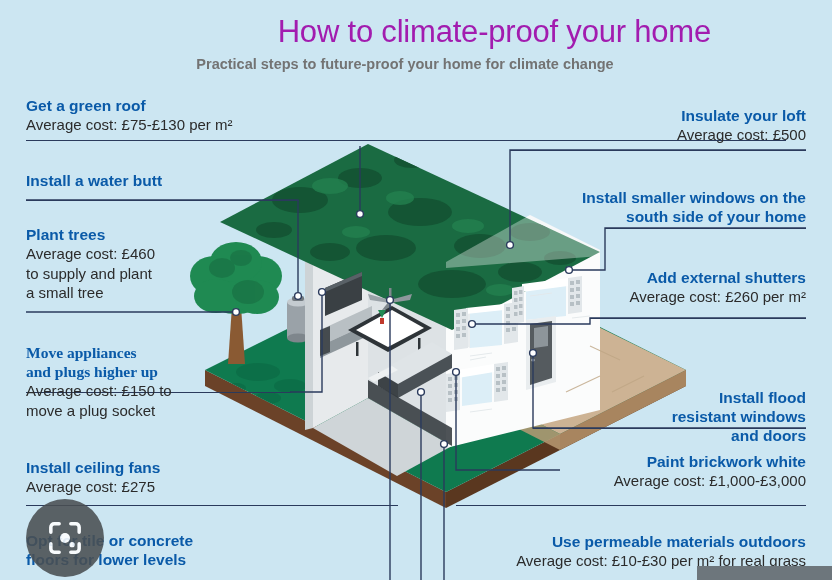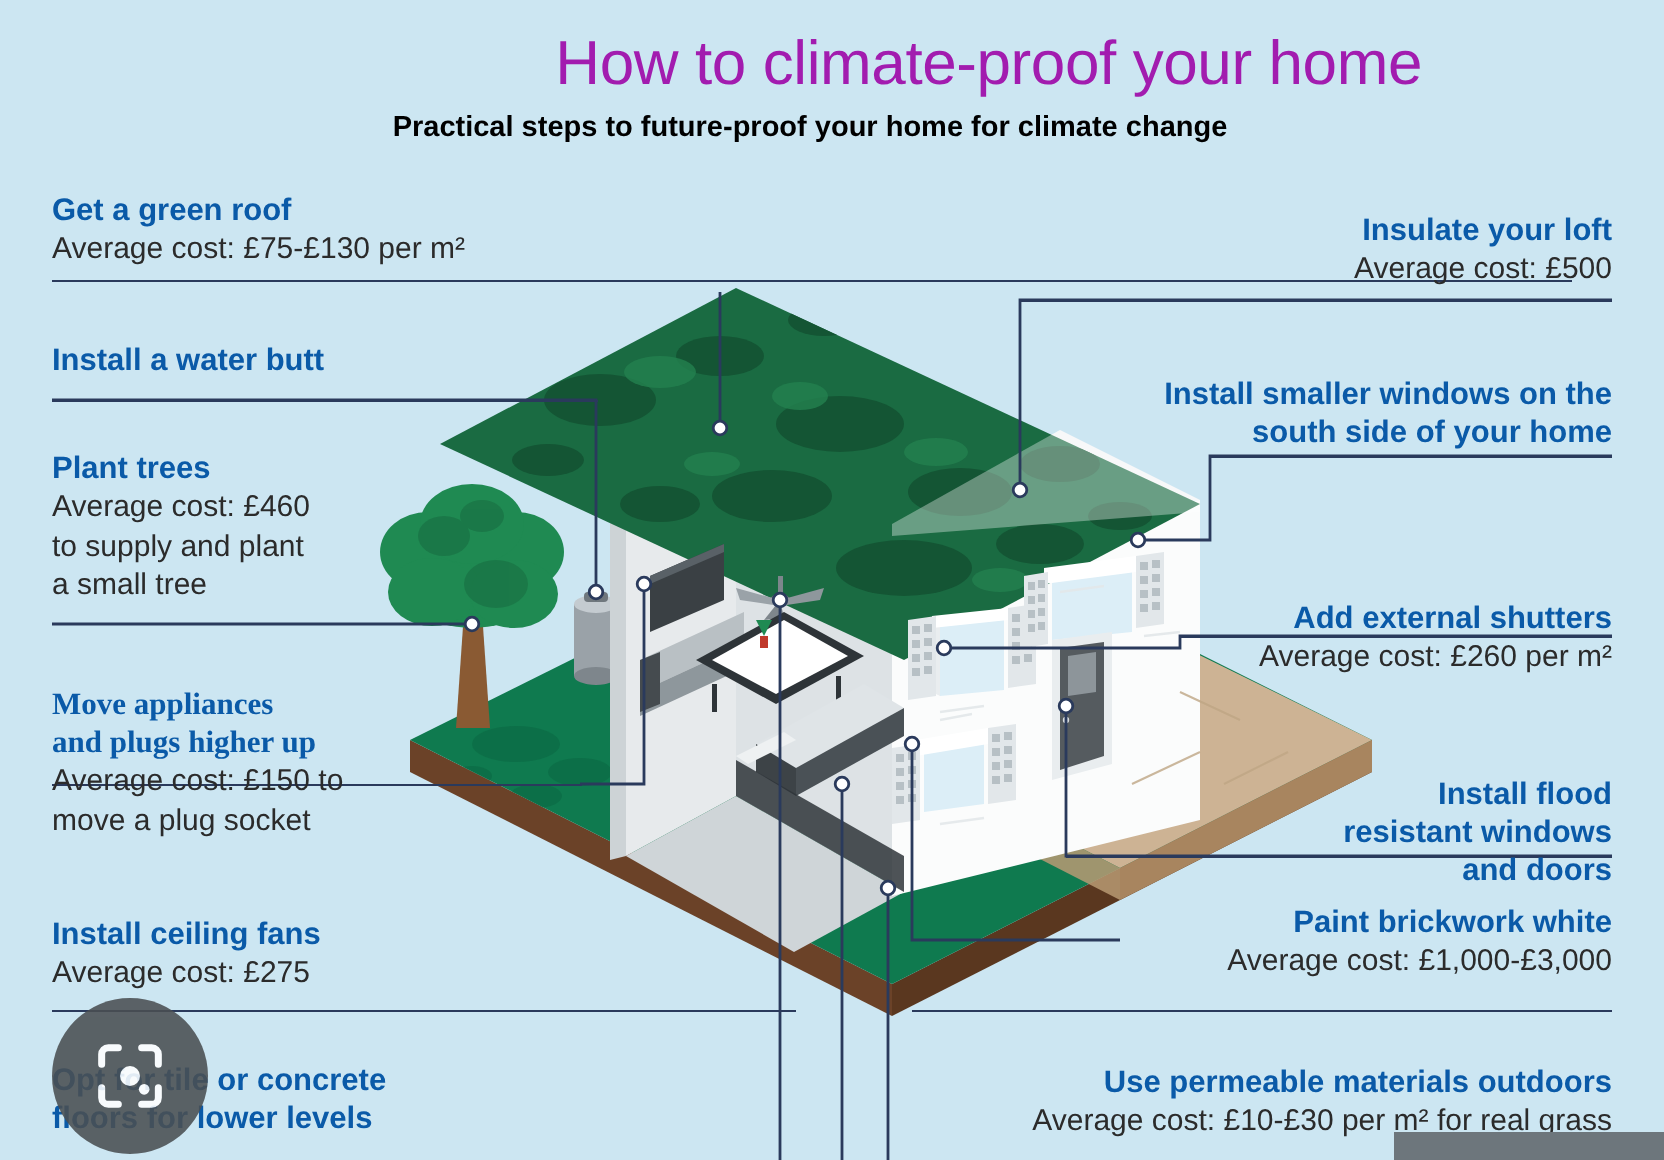--- a/index.html
+++ b/index.html
@@ -12,21 +12,21 @@
   #stage { position: relative; width: 832px; height: 580px; background: #cce6f2; }
 
   
   .title {
     position: absolute; left: 0; top: 14px; width: 711px;
     text-align: right; color: #a21caf;
     font-size: 31px; font-weight: 400; letter-spacing: -0.2px;
   }
   .subtitle {
     position: absolute; left: 0; top: 56px; width: 810px;
-    text-align: center; color: #000000;
+    text-align: center; color: #737373;
     font-size: 14.5px; font-weight: bold;
   }
 
   
   .callout { position: absolute; }
   .callout .head {
     color: #0a5aa8; font-weight: bold; font-size: 15.5px; line-height: 19px;
   }
   .callout .cost {
     color: #2b2b2b; font-weight: 400; font-size: 15px; line-height: 19.5px;
@@ -390,21 +390,21 @@
   <div class="callout right" style="right:26px; top:106px; width:420px;">
     <div class="head">Insulate your loft</div>
     <div class="cost">Average cost: £500</div>
   </div>
 
   <div class="callout right" style="right:26px; top:188px; width:420px;">
     <div class="head" style="white-space:pre-line;">Install smaller windows on the
 south side of your home</div>
   </div>
 
-  <div class="callout right" style="right:26px; top:268px; width:420px;margin-top:32px;">
+  <div class="callout right" style="right:26px; top:268px; width:420px;">
     <div class="head">Add external shutters</div>
     <div class="cost">Average cost: £260 per m²</div>
   </div>
 
   <div class="callout right" style="right:26px; top:348px; width:300px;">
     <div class="head" style="white-space:pre-line;margin-top:40px;">Install flood
 resistant windows
 and doors</div>
   </div>
 

